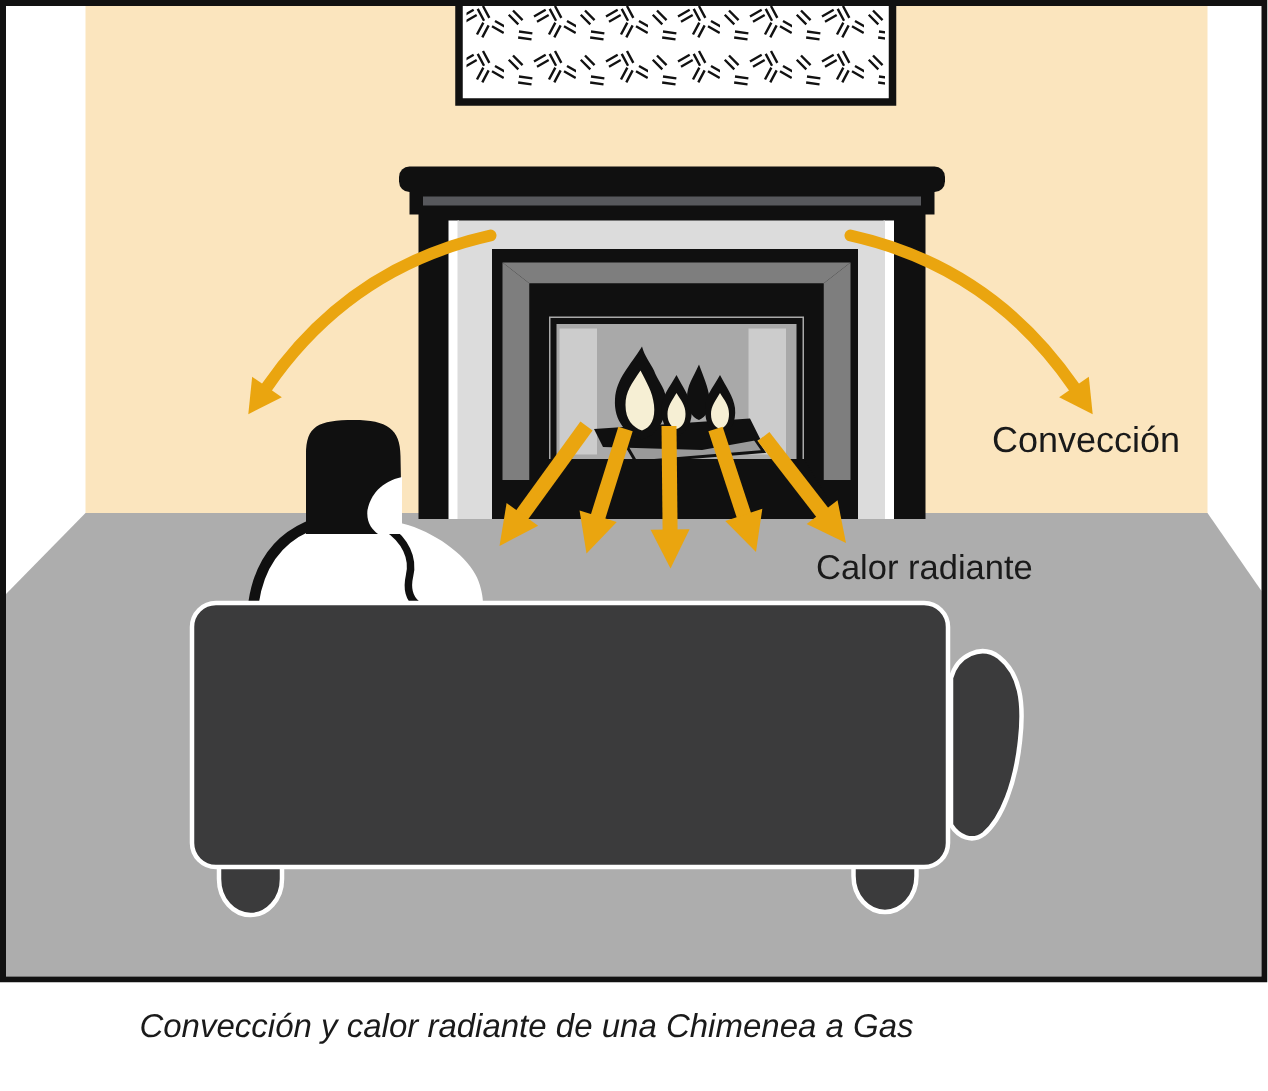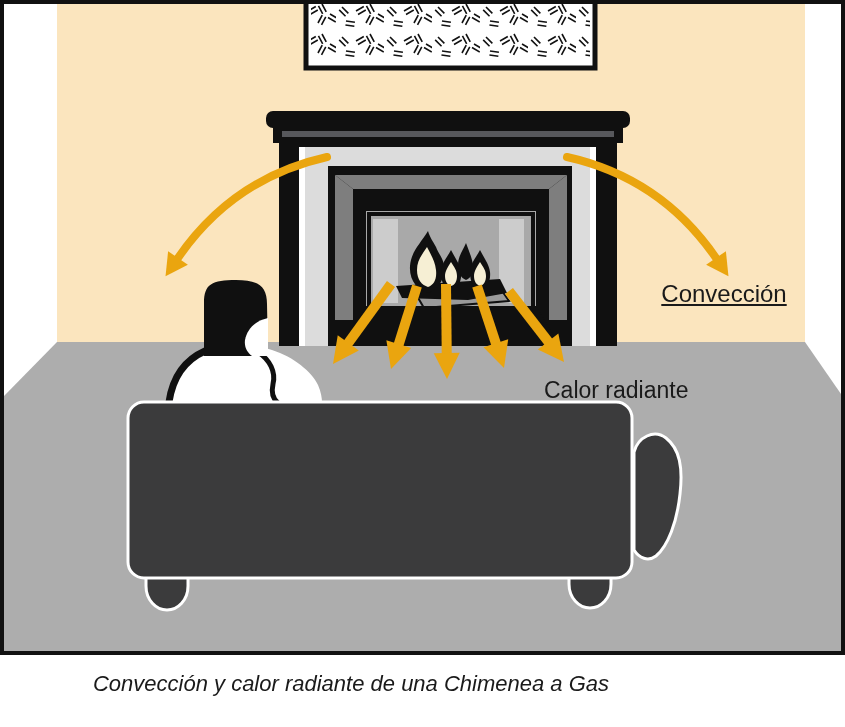--- a/index.html
+++ b/index.html
@@ -21,22 +21,22 @@
   .mantel-stripe{fill:#57585C;}
   .log-slab{fill:#9A9A9A;stroke:#101010;stroke-width:2;}
   .couch{fill:var(--couch,#3B3B3C);stroke:#fff;stroke-width:3;}
   .couch-sliver{fill:#6F6F6F;}
   .skin{fill:#ffffff;}
   .outline{stroke:var(--fireplace-black,#101010);fill:none;stroke-linecap:round;}
   #arrows line, #curved path{stroke:var(--arrow,#EAA50F);}
   #arrows polygon, #curved polygon{fill:var(--arrow,#EAA50F);}
   #curved path{fill:none;}
   .lbl{position:absolute;color:var(--text,#1A1A1A);}
-  .lbl-convection{left:645px;top:280px;width:158px;text-align:center;font-size:24px;line-height:27px;text-decoration:underline;}
-  .lbl-radiant{left:544px;top:365px;font-size:23px;margin-top:12px;}
+  .lbl-convection{left:645px;top:280px;width:158px;text-align:center;font-size:24px;line-height:27px;}
+  .lbl-radiant{left:544px;top:365px;font-size:23px;}
   .caption{position:absolute;left:0;top:671px;width:702px;text-align:center;
            font-style:italic;font-size:22px;color:var(--text,#1A1A1A);}
 </style>
 </head>
 <body>
 
 <div class="stage">
   <svg width="845" height="655" viewBox="0 0 845 655">
     <defs>
       <pattern id="scribble" width="48" height="30" patternUnits="userSpaceOnUse">

